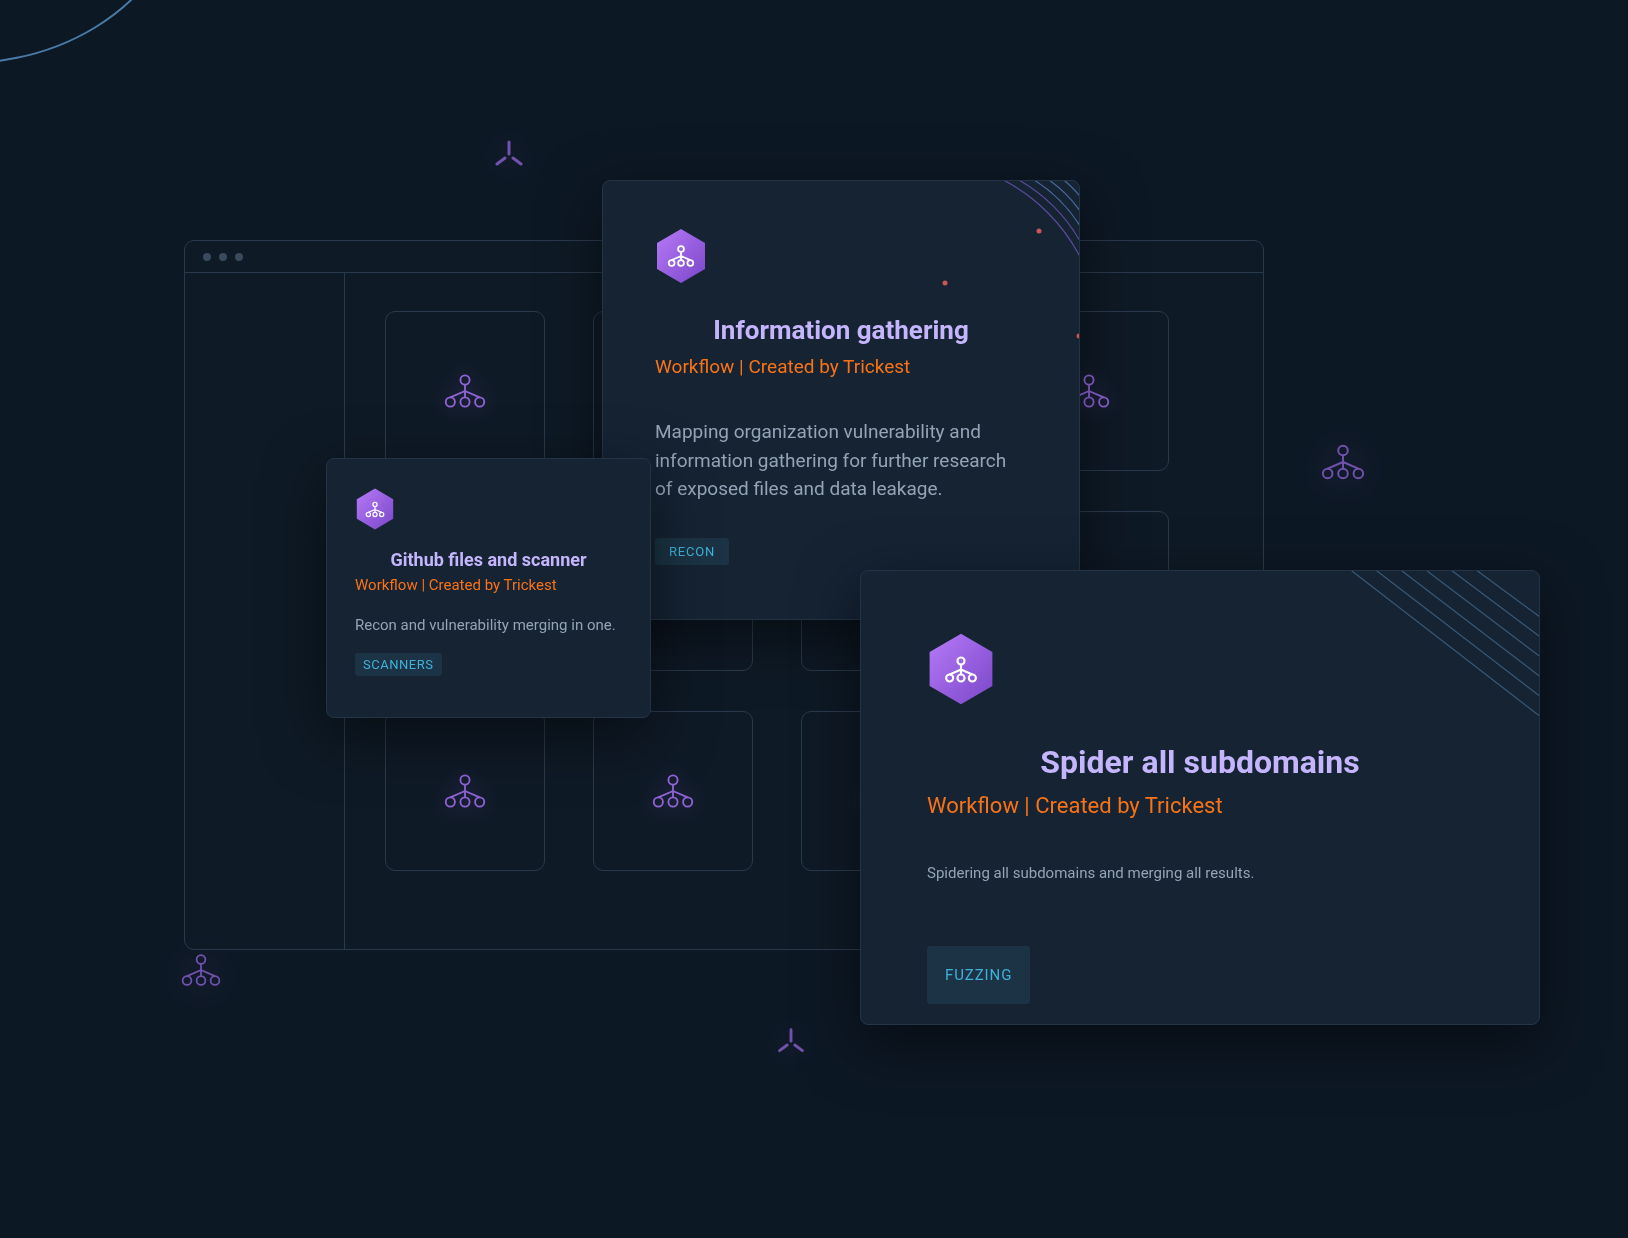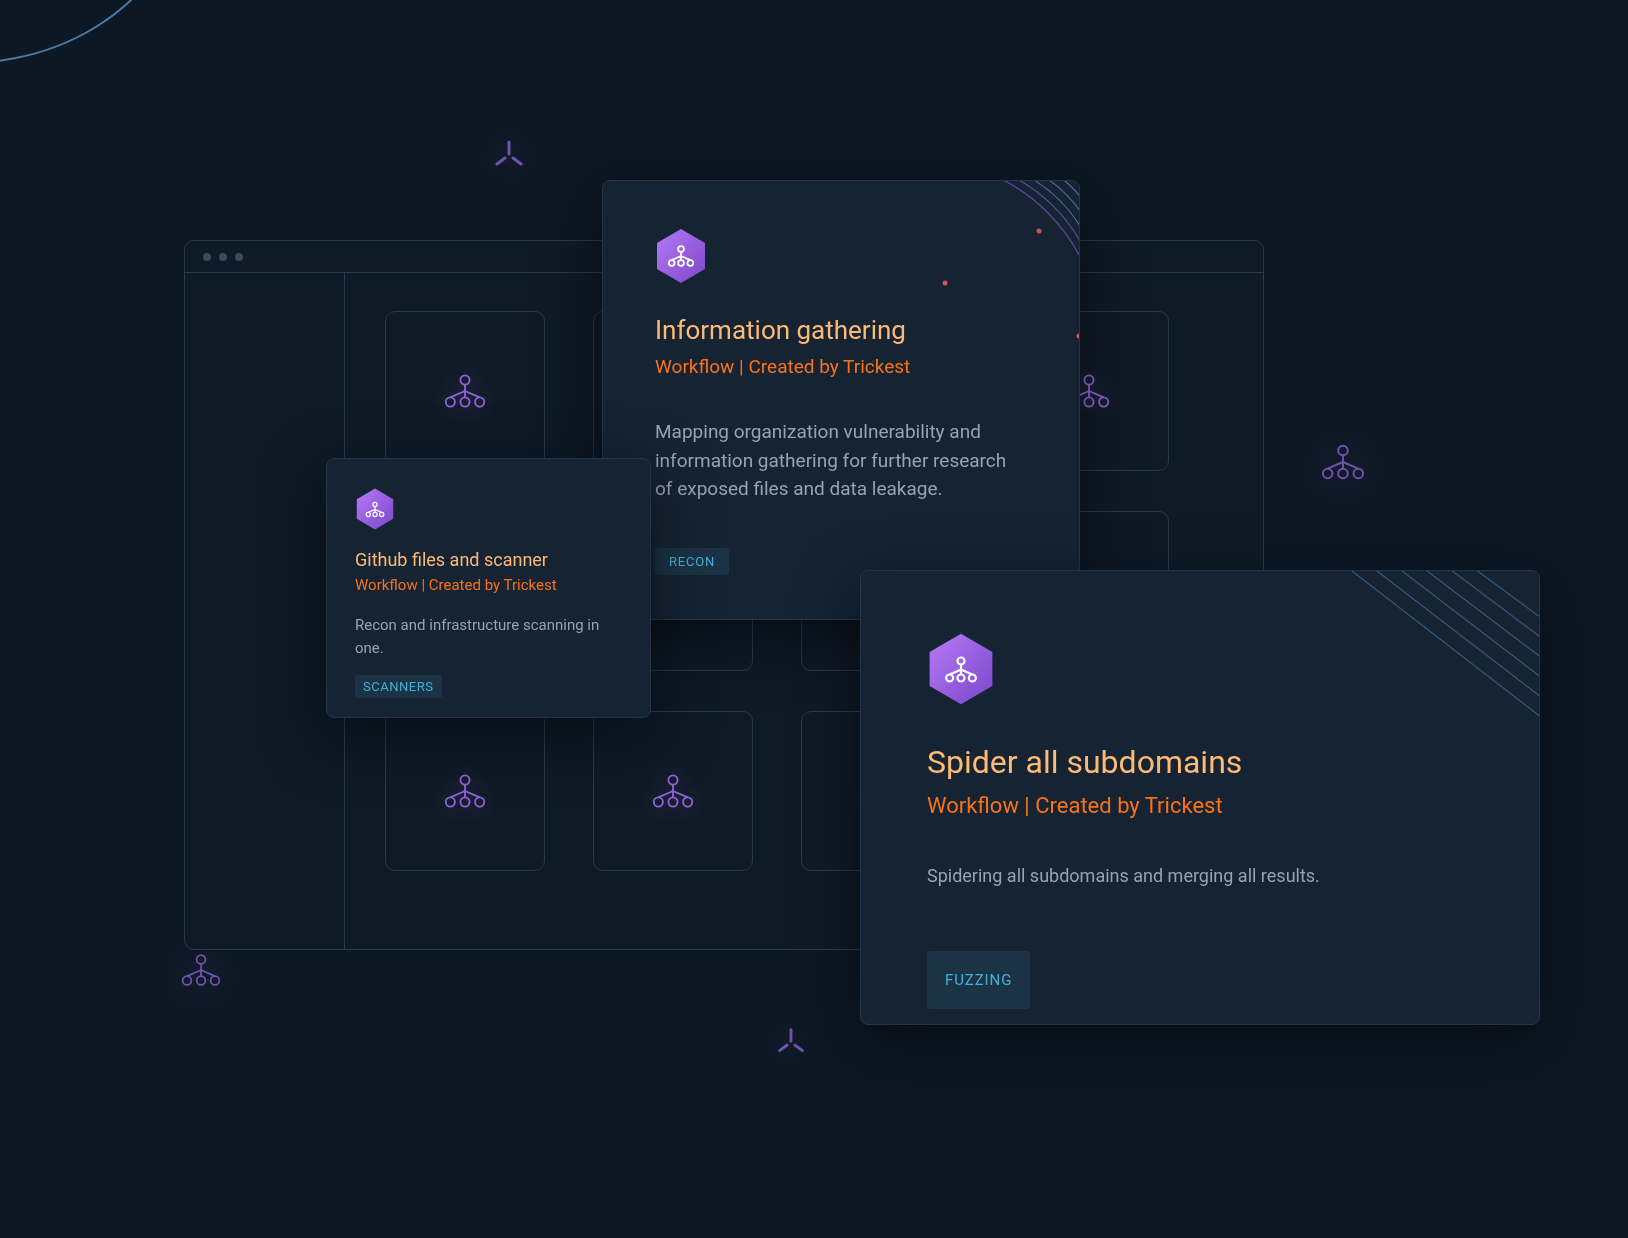--- a/index.html
+++ b/index.html
@@ -100,21 +100,21 @@
     padding: 0;
     overflow: hidden;
   }
   .card .card-deco {
     position: absolute;
     top: 0; right: 0;
     pointer-events: none;
   }
   .card-body { position: relative; }
 
-  .card-title { color: #fdba74; font-weight: 400; }
+  .card-title { color: #c4b5fd; font-weight: 700; text-align: center; }
   .card-subtitle { color: #f97316; }
   .card-desc { color: #95a3b6; }
   .tag {
     display: inline-block;
     background: #1b3344;
     color: #3fb2db;
     font-size: 13px;
     letter-spacing: .06em;
     padding: 6px 14px;
     border-radius: 3px;
@@ -130,29 +130,29 @@
   .card-a .card-desc { font-size: 15px; margin-top: 20px; line-height: 1.5; }
   .card-a .tag { font-size: 13px; padding: 4px 8px; margin-top: 16px; letter-spacing: .04em; }
 
   
   .card-b { left: 602px; top: 180px; width: 478px; height: 440px; }
   .card-b .card-body { padding: 46px 52px 40px; }
   .card-b .hex { width: 52px; height: 58px; margin-bottom: 30px;}
   .card-b .card-title { font-size: 26px; }
   .card-b .card-subtitle { font-size: 19px; margin-top: 10px; }
   .card-b .card-desc { font-size: 19px; margin-top: 40px; line-height: 1.5; }
-  .card-b .tag { font-size: 13px; margin-top: 44px; }
+  .card-b .tag { font-size: 13px; margin-top: 34px; }
 
   
   .card-c { left: 860px; top: 570px; width: 680px; height: 455px; }
   .card-c .card-body { padding: 60px 66px 50px; }
   .card-c .hex { width: 68px; height: 76px; margin-bottom: 36px;}
   .card-c .card-title { font-size: 32px; }
   .card-c .card-subtitle { font-size: 22px; margin-top: 12px; }
-  .card-c .card-desc { font-size: 18px; margin-top: 44px; line-height: 1.55; }
+  .card-c .card-desc { font-size: 15px; margin-top: 44px; line-height: 1.55; }
   .card-c .tag { font-size: 15px; margin-top: 61px; padding: 20px 18px; }
 
 </style>
 </head>
 <body>
 
 <svg class="top-curve" viewBox="0 0 400 240">
   <path d="M -20 180 C 120 200, 220 120, 240 40 C 255 -10, 300 -30, 360 -20" stroke="#4a7aa5" stroke-width="2" fill="none"></path>
 </svg>
 
@@ -393,21 +393,21 @@
             <circle cx="24" cy="8" r="5"></circle>
             <circle cx="8" cy="32" r="5"></circle>
             <circle cx="24" cy="32" r="5"></circle>
             <circle cx="40" cy="32" r="5"></circle>
             <path d="M24 13 L24 20 M24 20 L8 27 M24 20 L24 27 M24 20 L40 27"></path>
           </g>
         </svg>
     </div>
     <div class="card-title">Github files and scanner</div>
     <div class="card-subtitle">Workflow | Created by Trickest</div>
-    <div class="card-desc">Recon and infrastructure scanning in one.</div>
+    <div class="card-desc">Recon and vulnerability merging in one.</div>
     <span class="tag">SCANNERS</span>
   </div>
 </div>
 
 <div class="card card-c">
   <svg class="card-deco" width="320" height="200" viewBox="0 0 320 200">
     <g stroke="#3a5a78" stroke-width="1.2" fill="none">
       <line x1="120" y1="-10" x2="340" y2="160"></line>
       <line x1="145" y1="-10" x2="340" y2="140"></line>
       <line x1="170" y1="-10" x2="340" y2="120"></line>

